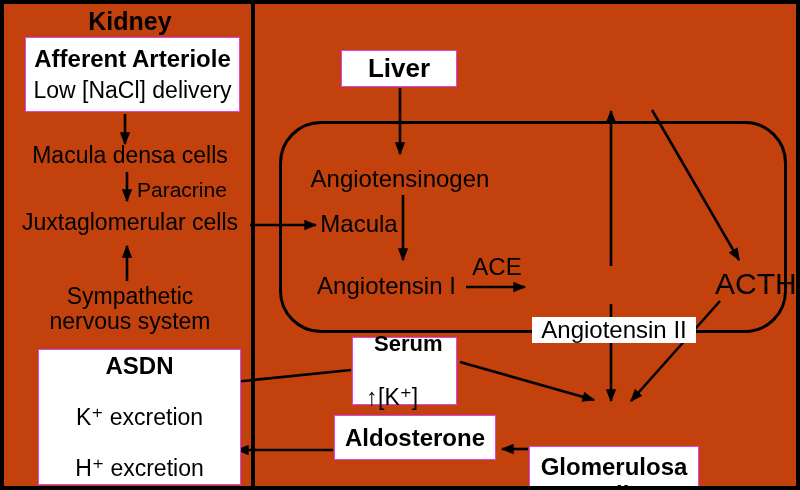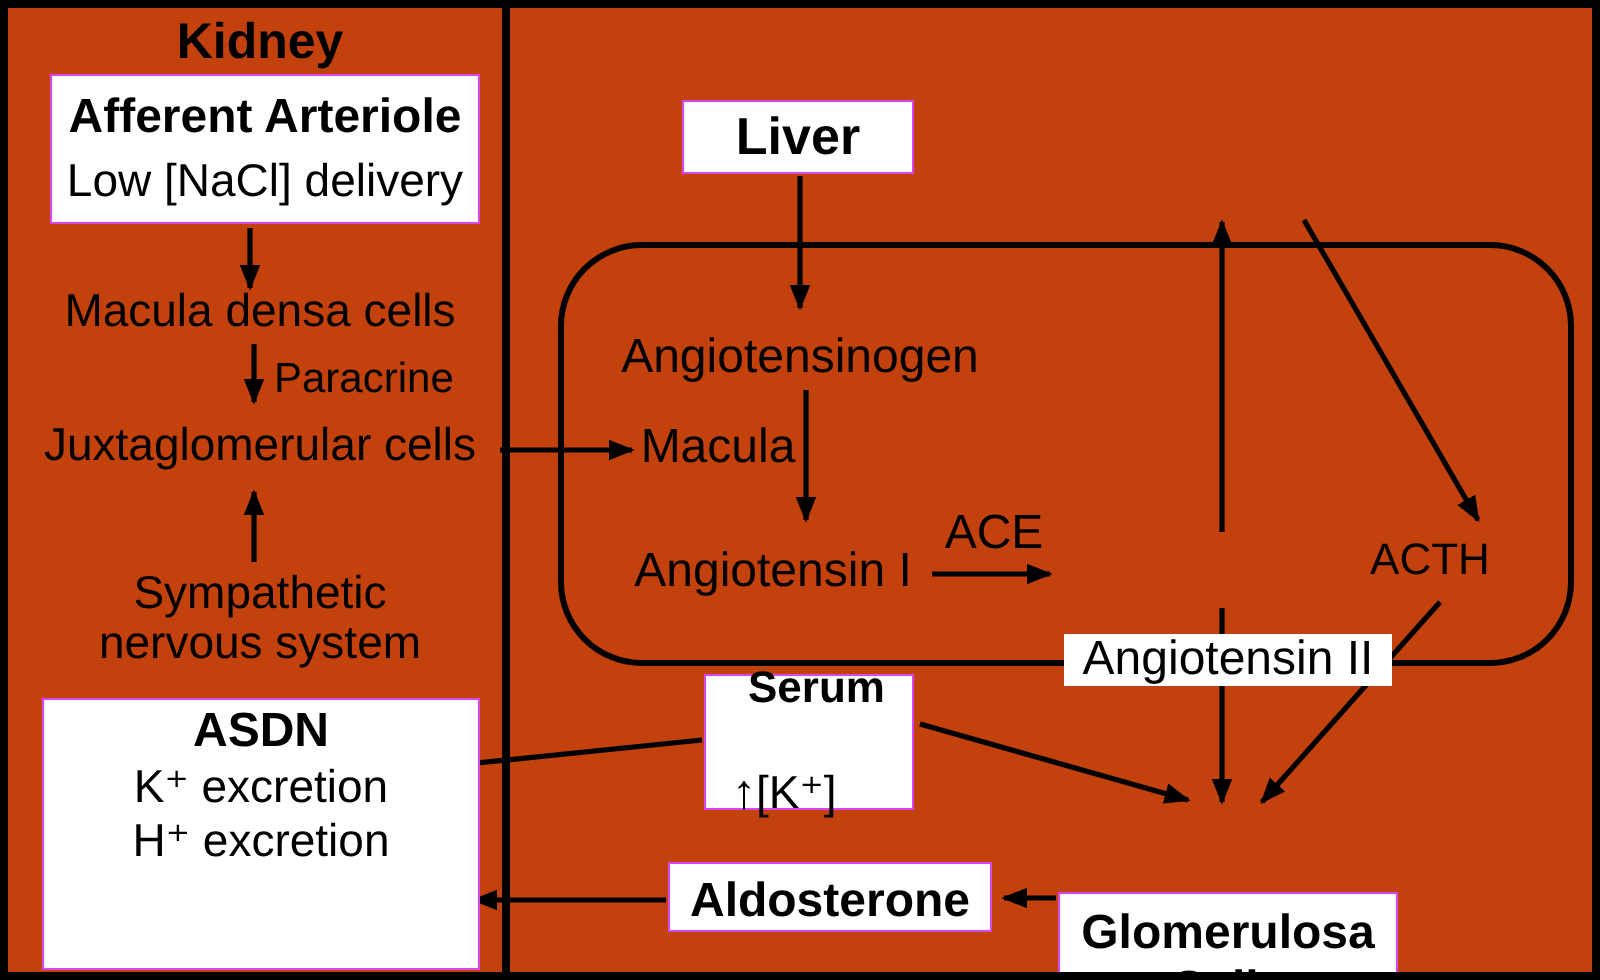--- a/index.html
+++ b/index.html
@@ -66,52 +66,52 @@
 
   <div class="t" style="left:133px;top:175px;font-size:21px;">Paracrine</div>
 
   <div class="t ctr" style="left:0px;top:206px;width:252px;font-size:23px;">Juxtaglomerular cells</div>
 
   <div class="t ctr" style="left:26px;top:280px;width:200px;font-size:23px;line-height:25px;">
     <div>Sympathetic</div>
     <div>nervous system</div>
   </div>
 
-  <div class="box" style="left:17px;top:345px;width:219px;height:136px;justify-content:flex-start;padding:2px 0;">
+  <div class="box" style="left:34px;top:345px;width:203px;height:136px;justify-content:space-between;padding:2px 0;">
     <div class="b" style="font-size:24px;">ASDN</div>
     <div style="font-size:23px;">K⁺ excretion</div>
     <div style="font-size:23px;">H⁺ excretion</div>
   </div>
 
   <div class="box" style="left:337px;top:46px;width:116px;height:37px;">
     <div class="b" style="font-size:26px;">Liver</div>
   </div>
 
 
   <div class="t ctr" style="left:296px;top:162px;width:200px;font-size:24px;">Angiotensinogen</div>
 
   <div class="t ctr" style="left:316px;top:207px;width:78px;font-size:24px;">Macula</div>
 
   <div class="t ctr" style="left:300px;top:269px;width:165px;font-size:24px;">Angiotensin I</div>
 
   <div class="t ctr" style="left:463px;top:250px;width:60px;font-size:24px;">ACE</div>
 
   <div class="t ctr" style="left:528px;top:269px;width:164px;font-size:24px;background:#fff;margin-top:44px;">Angiotensin II</div>
 
-  <div class="t ctr" style="left:671px;top:264px;width:80px;font-size:22px;">ACTH</div>
+  <div class="t ctr" style="left:711px;top:264px;width:80px;font-size:30px;">ACTH</div>
 
   <div class="box" style="left:348px;top:333px;width:105px;height:68px;align-items:flex-start;padding-left:13px;gap:24px;">
     <div class="b" style="font-size:22px;margin-left:8px;">Serum</div>
     <div style="display:flex;align-items:baseline;margin-top:2px;">
       <span class="b" style="font-size:24px;">↑</span>
         <span style="font-size:23px;">[K⁺]</span>
     </div>
   </div>
 
-  <div class="box" style="left:330px;top:427px;width:162px;height:35px;justify-content:flex-end;">
+  <div class="box" style="left:330px;top:411px;width:162px;height:45px;">
     <div class="b" style="font-size:24px;">Aldosterone</div>
   </div>
 
   <div class="box" style="left:525px;top:410px;width:170px;height:69px;margin-top:32px;">
     <div class="b ctr" style="font-size:24px;line-height:28px;">Glomerulosa</div>
     <div class="b ctr" style="font-size:24px;line-height:28px;">Cells</div>
   </div>
 
 </div>
 

